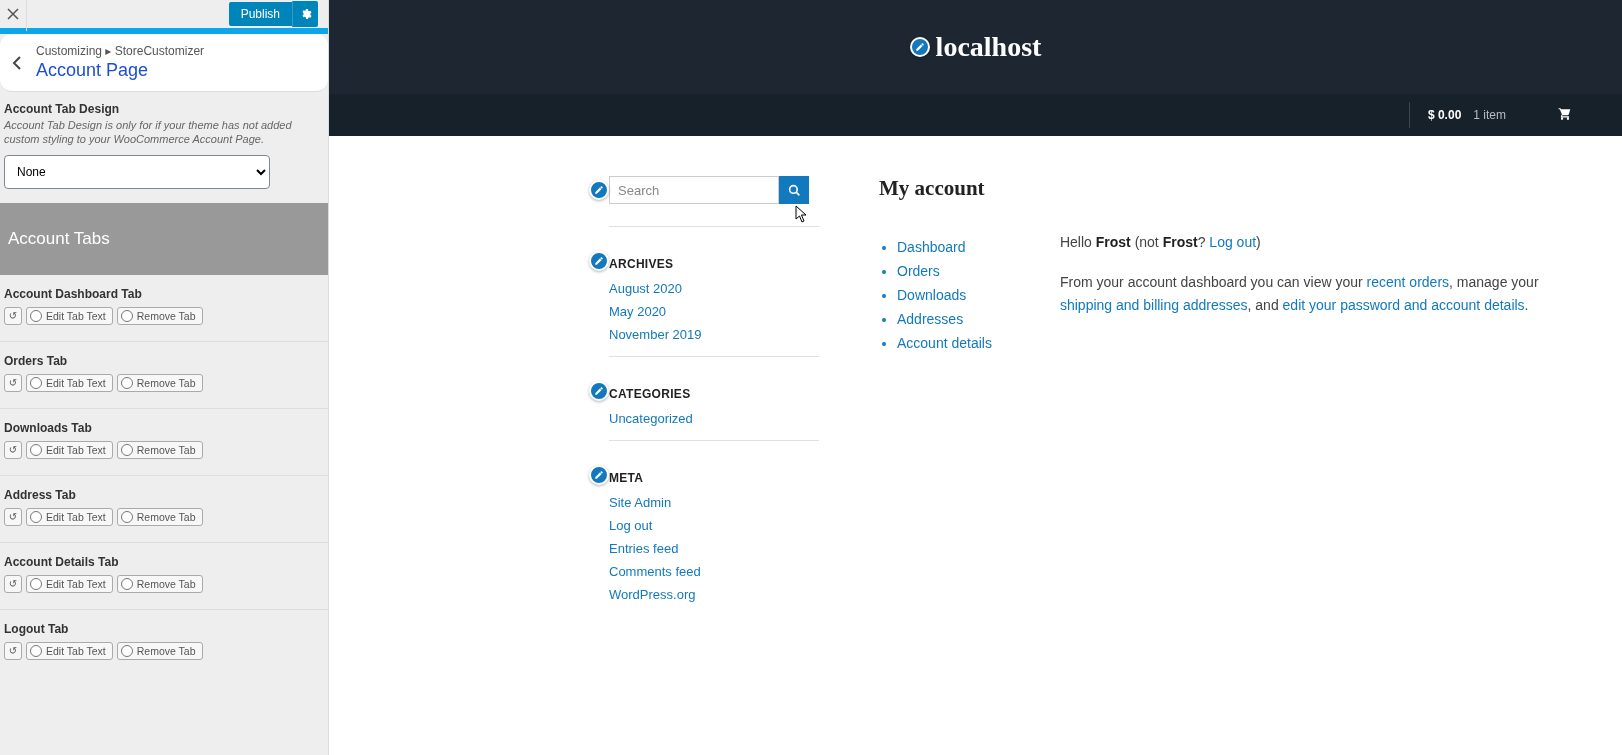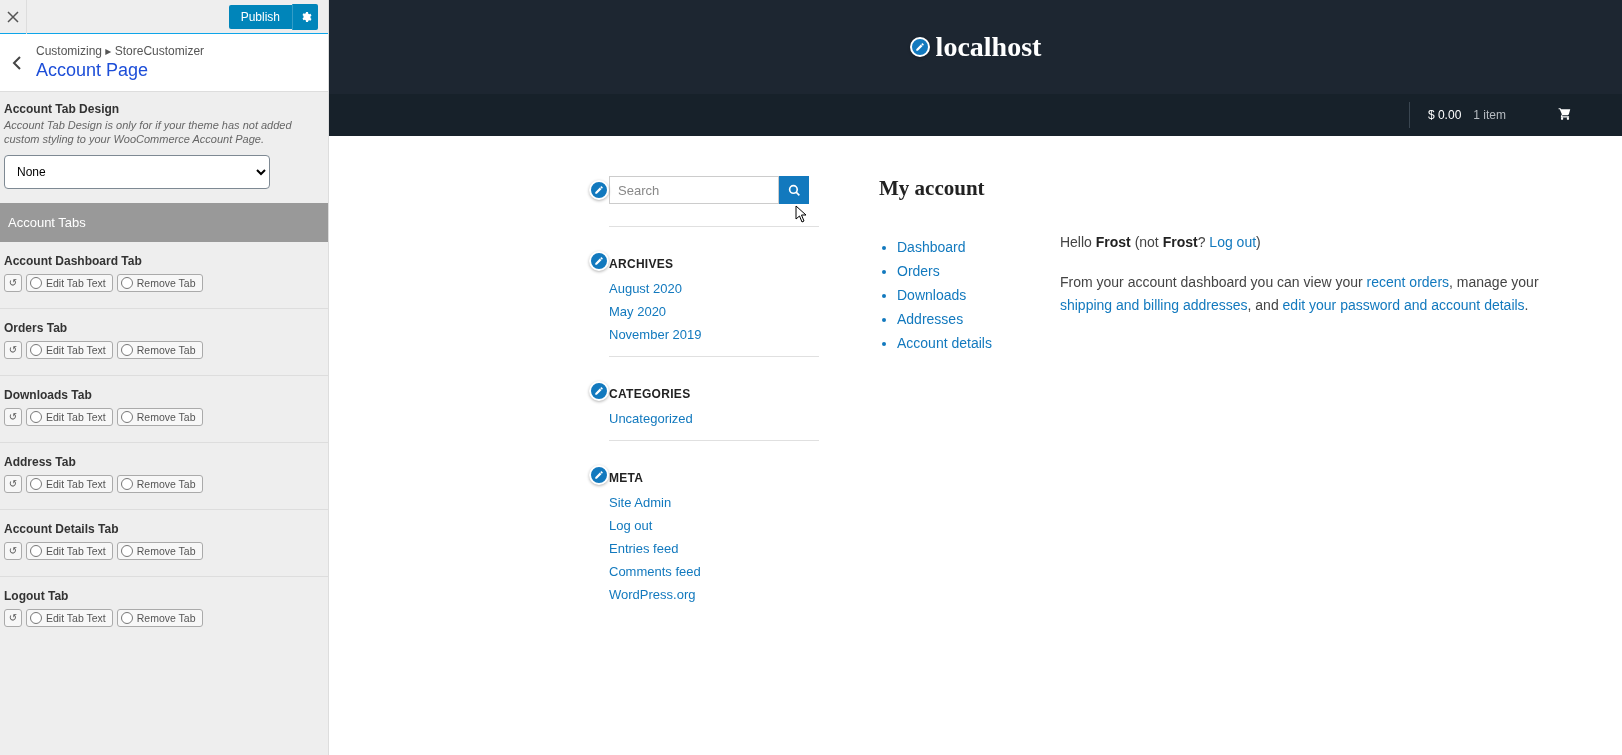--- a/index.html
+++ b/index.html
@@ -1,54 +1,54 @@
 <!DOCTYPE html>
 <html><head>
 <meta charset="utf-8">
 <style>
 * { margin: 0; padding: 0; box-sizing: border-box; }
 body { font-family: -apple-system, BlinkMacSystemFont, "Segoe UI", Arial, sans-serif; font-size: 13px; color: #333; background: #fff; }
 
 
 .sidebar { position: fixed; left: 0; top: 0; width: 329px; height: 100vh; background: #eee; border-right: 1px solid #ddd; overflow-y: auto; }
-.sidebar-topbar { display: flex; align-items: center; height: 34px; background: #eee; border-bottom: 1px solid #0ea5e9; }
+.sidebar-topbar { display: flex; align-items: center; height: 34px; background: #eee; border-bottom: 6px solid #0ea5e9; }
 .close-btn { width: 27px; height: 34px; display: flex; align-items: center; justify-content: center; border-right: 1px solid #ddd; cursor: pointer; color: #555; }
 .topbar-spacer { flex: 1; }
 .publish-btn { background: #0085ba; color: #fff; border: none; padding: 5px 12px; font-size: 12px; cursor: pointer; border-radius: 2px 0 0 2px; }
 .gear-btn { background: #0085ba; color: #fff; border: none; width: 26px; height: 26px; display: flex; align-items: center; justify-content: center; cursor: pointer; border-radius: 0 2px 2px 0; margin-right: 10px; border-left: 1px solid rgba(255,255,255,0.2); }
 
-.sidebar-header { background: #fff; border-bottom: 1px solid #ddd; padding: 10px 12px 10px 36px; position: relative; }
+.sidebar-header { background: #fff; border-bottom: 1px solid #ddd; padding: 10px 12px 10px 36px; position: relative; border-radius: 12px; }
 .back-btn { position: absolute; left: 4px; top: 50%; transform: translateY(-50%); width: 26px; height: 34px; display: flex; align-items: center; justify-content: center; cursor: pointer; color: #444; }
 .breadcrumb { font-size: 12px; color: #555; }
 .breadcrumb span { color: #555; }
 .page-title { font-size: 18px; font-weight: 400; color: #1d4ed8; margin-top: 2px; }
 
 .section { padding: 10px 8px 0 4px; }
 .section-label { font-size: 12px; font-weight: 700; color: #333; margin-bottom: 2px; }
 .section-desc { font-size: 11px; font-style: italic; color: #666; margin-bottom: 8px; line-height: 1.3; }
 .design-select { width: 266px; height: 34px; border: 1px solid #7e8993; border-radius: 4px; background: #fff; padding: 8px 8px; font-size: 12px; margin-bottom: 14px; }
 
-.section-hdr { background: #999; color: #fff; padding: 12px 8px; font-size: 13px; }
+.section-hdr { background: #999; color: #fff; padding: 26px 8px; font-size: 17px; }
 
 .tab-block { padding: 12px 23px 16px 4px; border-bottom: 1px solid #ddd; }
 .tab-block:last-child { border-bottom: none; }
 .tab-title { font-size: 12px; font-weight: 700; color: #333; margin-bottom: 6px; }
 .tab-controls { display: flex; gap: 4px; align-items: center; }
 .reset-icon { width: 18px; height: 18px; border: 1px solid #aaa; border-radius: 3px; display: flex; align-items: center; justify-content: center; cursor: pointer; background: #f7f7f7; font-size: 10px; color: #555; }
 .pill { display: inline-flex; align-items: center; border: 1px solid #aaa; border-radius: 3px; padding: 2px 6px 2px 3px; background: #f7f7f7; cursor: pointer; gap: 4px; font-size: 10.5px; color: #555; }
 .pill .radio { width: 12px; height: 12px; border: 1px solid #777; border-radius: 50%; background: #fff; }
 
 
 .preview { margin-left: 329px; background: #fff; min-height: 100vh; }
 .header-dark { background: #1d2631; height: 94px; display: flex; align-items: center; justify-content: center; position: relative; }
 .site-logo { display: flex; align-items: center; gap: 6px; }
 .site-name { color: #fff; font-family: Georgia, serif; font-size: 28px; font-weight: 700; }
 .header-strip { background: #17212a; height: 42px; display: flex; align-items: center; justify-content: flex-end; padding-right: 50px; color: #ddd; font-size: 12px; gap: 12px; border-left: 0; }
 .strip-sep { width: 1px; height: 26px; background: #3a4651; margin-right: 6px; }
-.strip-price { font-weight: 400; color:#fff; }
+.strip-price { font-weight: 700; color:#fff; }
 .strip-items { color: #b7bcc2; }
 
 .content-row { display: flex; gap: 60px; padding: 40px 50px 40px 280px; }
 .widgets { width: 210px; }
 .main { flex: 1; }
 
 .search-wrap { display: flex; align-items: center; margin-bottom: 22px; position: relative; }
 .search-input { width: 170px; height: 28px; border: 1px solid #ccc; padding: 12px 8px; font-size: 13px; color: #555; }
 .search-input::placeholder { color:#888; }
 .search-btn { width: 30px; height: 28px; background: #1279be; border: none; color: #fff; display: flex; align-items: center; justify-content: center; cursor: pointer; }

